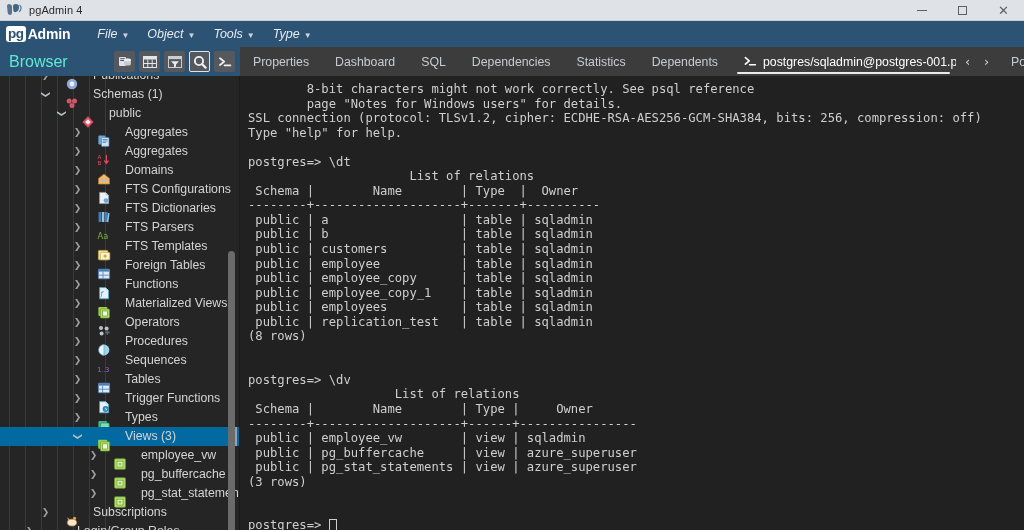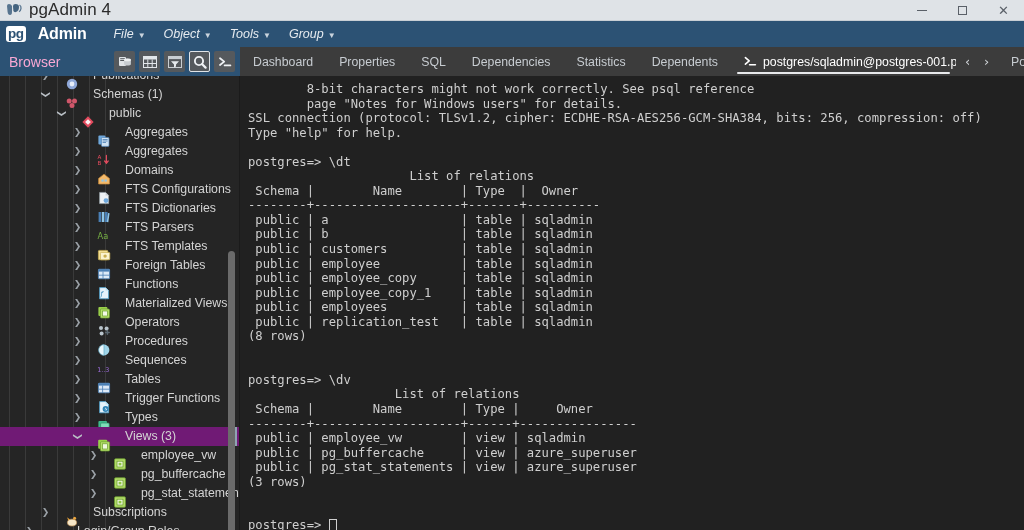--- a/index.html
+++ b/index.html
@@ -17,21 +17,21 @@
     height: 21px; background: #dfe3e7;
     display: flex; align-items: center;
     border-bottom: 1px solid #c8ced4;
     position: relative;
   }
   .tb-logo {
     width: 16px; height: 14px; margin: 0 7px 0 6px;
     position: relative; flex: none;
   }
   .tb-logo svg { display:block; }
-  .tb-title { font-size: 17px; color: #2b2b2b; letter-spacing: .1px; }
+  .tb-title { font-size: 11px; color: #2b2b2b; letter-spacing: .1px; }
   .tb-btns { margin-left: auto; display: flex; height: 100%; }
   .tb-btn {
     width: 41px; height: 100%;
     display: flex; align-items: center; justify-content: center;
     color: #6a6f75; font-size: 12px;
   }
   .glyph-min { width:10px; height:1px; background:#5a6068; display:block; }
   .glyph-max { width:9px; height:9px; position:relative; }
   .glyph-max:before{
     content:""; position:absolute; left:0; bottom:0; width:7px; height:7px;
@@ -48,36 +48,36 @@
     height: 26px; background: #2c5274;
     display: flex; align-items: center; padding-left: 6px;
   }
   .brand { display:flex; align-items:center; margin-right: 18px; }
   .brand-pg {
     background:#fff; color:#2c5274; font-weight:bold; font-size:13.5px;
     padding: 0px 2px 1px 2px; border-radius:3px; line-height:15px;
     letter-spacing:-0.4px; font-family:"Liberation Sans", sans-serif;
   }
   .brand-admin {
-    color:#fff; font-weight:bold; font-size:16px; margin-left:12px;
+    color:#fff; font-weight:bold; font-size:14px; margin-left:2px;
     letter-spacing:-0.2px;
   }
   .menu-item {
     color:#e6ebf0; font-size:12.5px; padding: 2px 9px;
     display:flex; align-items:center; gap:4px; cursor:default;font-style:italic;
   }
   .caret { font-size:8px; opacity:.85; transform:translateY(1px); }
 
   
   .subbar { height: 29px; background:#3c3c3c; display:flex; align-items:stretch; }
   .browser-zone {
     width: 240px; background:#2c5274; display:flex; align-items:center;
     padding-left: 9px; flex:none; position:relative;
   }
-  .browser-label { color:#f9a8d4; font-size:14px; }
+  .browser-label { color:#5eead4; font-size:16px; }
   .tool-icons { display:flex; gap:4px; margin-left:auto; padding-right:5px; }
   .tool-btn {
     width:21px; height:21px; background:#55595d; border-radius:2px;
     display:flex; align-items:center; justify-content:center;
   }
   .tool-btn.active { background:#55595d; outline:1.5px solid #dfe3e7; outline-offset:-1.5px;}
   .tool-btn svg { display:block; }
 
   .tabstrip { flex:1; display:flex; align-items:stretch; overflow:hidden; position:relative; background:#3c3c3c;}
   .tab {
@@ -111,21 +111,21 @@
   }
   .guides { position:absolute; top:0; left:0; bottom:0; width:240px; pointer-events:none; }
   .guide { position:absolute; top:0; bottom:0; width:1px; background:#3a3a3a; }
 
   .tree { position:relative; padding-top:0; }
   .row {
     height:19px; display:flex; align-items:center; gap:14px;
     color:#d4d4d4; font-size:12.3px; white-space:nowrap; position:relative;
     cursor:default;
   }
-  .row.selected { background:#701a75; }
+  .row.selected { background:#0369a1; }
   .row.selected:before{
     content:""; position:absolute; right:2px; top:0; bottom:0; width:2px; background:#8fa4b3;
   }
   .arrow {
     width:11px; flex:none; color:#9aa0a6; font-size:9px; text-align:center;
     font-family:"DejaVu Sans", sans-serif; line-height:1;
   }
   .arrow.open { color:#b9bfc5; }
   .ico { width:14px; height:14px; flex:none; display:flex; align-items:center; justify-content:center;margin-top:16px; }
   .ico svg { display:block; }
@@ -192,21 +192,21 @@
   </div>
   <div class="menu-item">
     <span>Object</span>
     <span class="caret">▼</span>
   </div>
   <div class="menu-item">
     <span>Tools</span>
     <span class="caret">▼</span>
   </div>
   <div class="menu-item">
-    <span>Group</span>
+    <span>Type</span>
     <span class="caret">▼</span>
   </div>
 </div>
 
 <div class="subbar">
   <div class="browser-zone">
     <span class="browser-label">Browser</span>
     <div class="tool-icons">
 
       <div class="tool-btn">
@@ -249,24 +249,24 @@
         <svg width="14" height="12" viewBox="0 0 14 12">
           <path d="M2 2.2L6.2 5.6 2 9" fill="none" stroke="#eef1f4" stroke-width="1.8" stroke-linecap="round" stroke-linejoin="round"></path>
           <line x1="6.6" y1="9.4" x2="12.4" y2="9.4" stroke="#eef1f4" stroke-width="1.8" stroke-linecap="round"></line>
         </svg>
       </div>
     </div>
   </div>
 
   <div class="tabstrip">
     <div class="tab">
+      <span>Properties</span>
+    </div>
+    <div class="tab">
       <span>Dashboard</span>
-    </div>
-    <div class="tab">
-      <span>Properties</span>
     </div>
     <div class="tab">
       <span>SQL</span>
     </div>
     <div class="tab">
       <span>Dependencies</span>
     </div>
     <div class="tab">
       <span>Statistics</span>
     </div>

